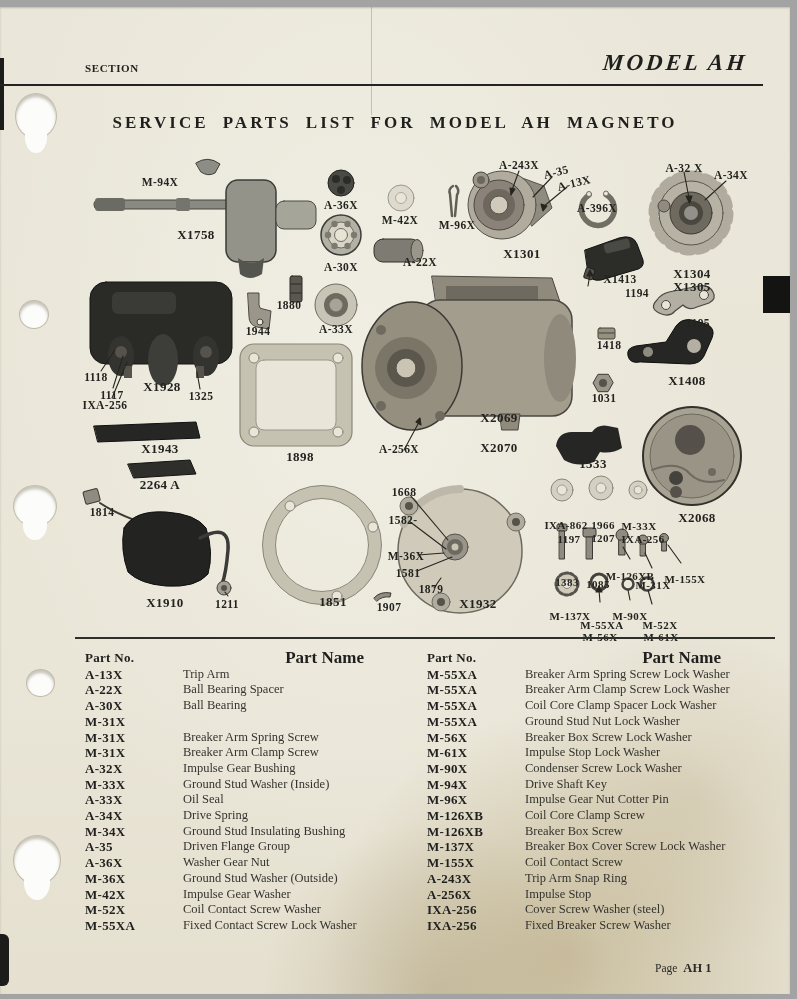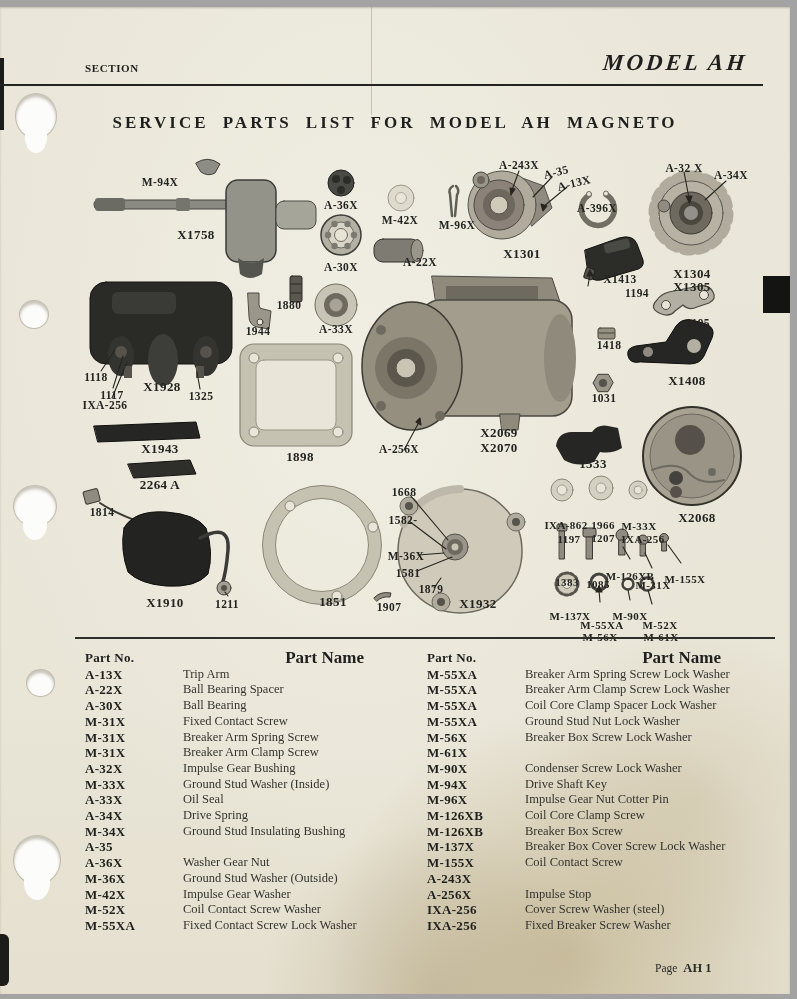--- a/index.html
+++ b/index.html
@@ -358,21 +358,21 @@
     <span class="dl lg" style="left:162px;top:379px;">X1928</span>
     <span class="dl" style="left:201px;top:390px;">1325</span>
     <span class="dl lg" style="left:160px;top:441px;">X1943</span>
     <span class="dl lg" style="left:300px;top:449px;">1898</span>
     <span class="dl lg" style="left:160px;top:477px;">2264 A</span>
     <span class="dl" style="left:102px;top:506px;">1814</span>
     <span class="dl lg" style="left:165px;top:595px;">X1910</span>
     <span class="dl" style="left:227px;top:598px;">1211</span>
     <span class="dl lg" style="left:333px;top:594px;">1851</span>
     <span class="dl" style="left:399px;top:443px;">A-256X</span>
-    <span class="dl lg" style="left:499px;top:425px;">X2069</span>
+    <span class="dl lg" style="left:499px;top:410px;">X2069</span>
     <span class="dl lg" style="left:499px;top:440px;">X2070</span>
     <span class="dl" style="left:609px;top:339px;">1418</span>
     <span class="dl" style="left:604px;top:392px;">1031</span>
     <span class="dl lg" style="left:593px;top:456px;">1533</span>
     <span class="dl" style="left:404px;top:486px;">1668</span>
     <span class="dl" style="left:403px;top:514px;">1582-</span>
     <span class="dl" style="left:406px;top:550px;">M-36X</span>
     <span class="dl" style="left:408px;top:567px;">1581</span>
     <span class="dl" style="left:431px;top:583px;">1879</span>
     <span class="dl" style="left:389px;top:601px;">1907</span>
@@ -416,21 +416,20 @@
           <span class="pname">Ball Bearing Spacer</span>
         </div>
 
         <div class="prow">
           <span class="pno">A-30X</span>
           <span class="pname">Ball Bearing</span>
         </div>
 
         <div class="prow">
           <span class="pno">M-31X</span>
-          <span class="pname">Fixed Contact Screw</span>
         </div>
 
         <div class="prow">
           <span class="pno">M-31X</span>
           <span class="pname">Breaker Arm Spring Screw</span>
         </div>
 
         <div class="prow">
           <span class="pno">M-31X</span>
           <span class="pname">Breaker Arm Clamp Screw</span>
@@ -456,20 +455,21 @@
           <span class="pname">Drive Spring</span>
         </div>
 
         <div class="prow">
           <span class="pno">M-34X</span>
           <span class="pname">Ground Stud Insulating Bushing</span>
         </div>
 
         <div class="prow">
           <span class="pno">A-35</span>
+          <span class="pname">Driven Flange Group</span>
         </div>
 
         <div class="prow">
           <span class="pno">A-36X</span>
           <span class="pname">Washer Gear Nut</span>
         </div>
 
         <div class="prow">
           <span class="pno">M-36X</span>
           <span class="pname">Ground Stud Washer (Outside)</span>
@@ -519,20 +519,21 @@
           <span class="pname">Ground Stud Nut Lock Washer</span>
         </div>
 
         <div class="prow">
           <span class="pno">M-56X</span>
           <span class="pname">Breaker Box Screw Lock Washer</span>
         </div>
 
         <div class="prow">
           <span class="pno">M-61X</span>
+          <span class="pname">Impulse Stop Lock Washer</span>
         </div>
 
         <div class="prow">
           <span class="pno">M-90X</span>
           <span class="pname">Condenser Screw Lock Washer</span>
         </div>
 
         <div class="prow">
           <span class="pno">M-94X</span>
           <span class="pname">Drive Shaft Key</span>
@@ -558,20 +559,21 @@
           <span class="pname">Breaker Box Cover Screw Lock Washer</span>
         </div>
 
         <div class="prow">
           <span class="pno">M-155X</span>
           <span class="pname">Coil Contact Screw</span>
         </div>
 
         <div class="prow">
           <span class="pno">A-243X</span>
+          <span class="pname">Trip Arm Snap Ring</span>
         </div>
 
         <div class="prow">
           <span class="pno">A-256X</span>
           <span class="pname">Impulse Stop</span>
         </div>
 
         <div class="prow">
           <span class="pno">IXA-256</span>
           <span class="pname">Cover Screw Washer (steel)</span>

